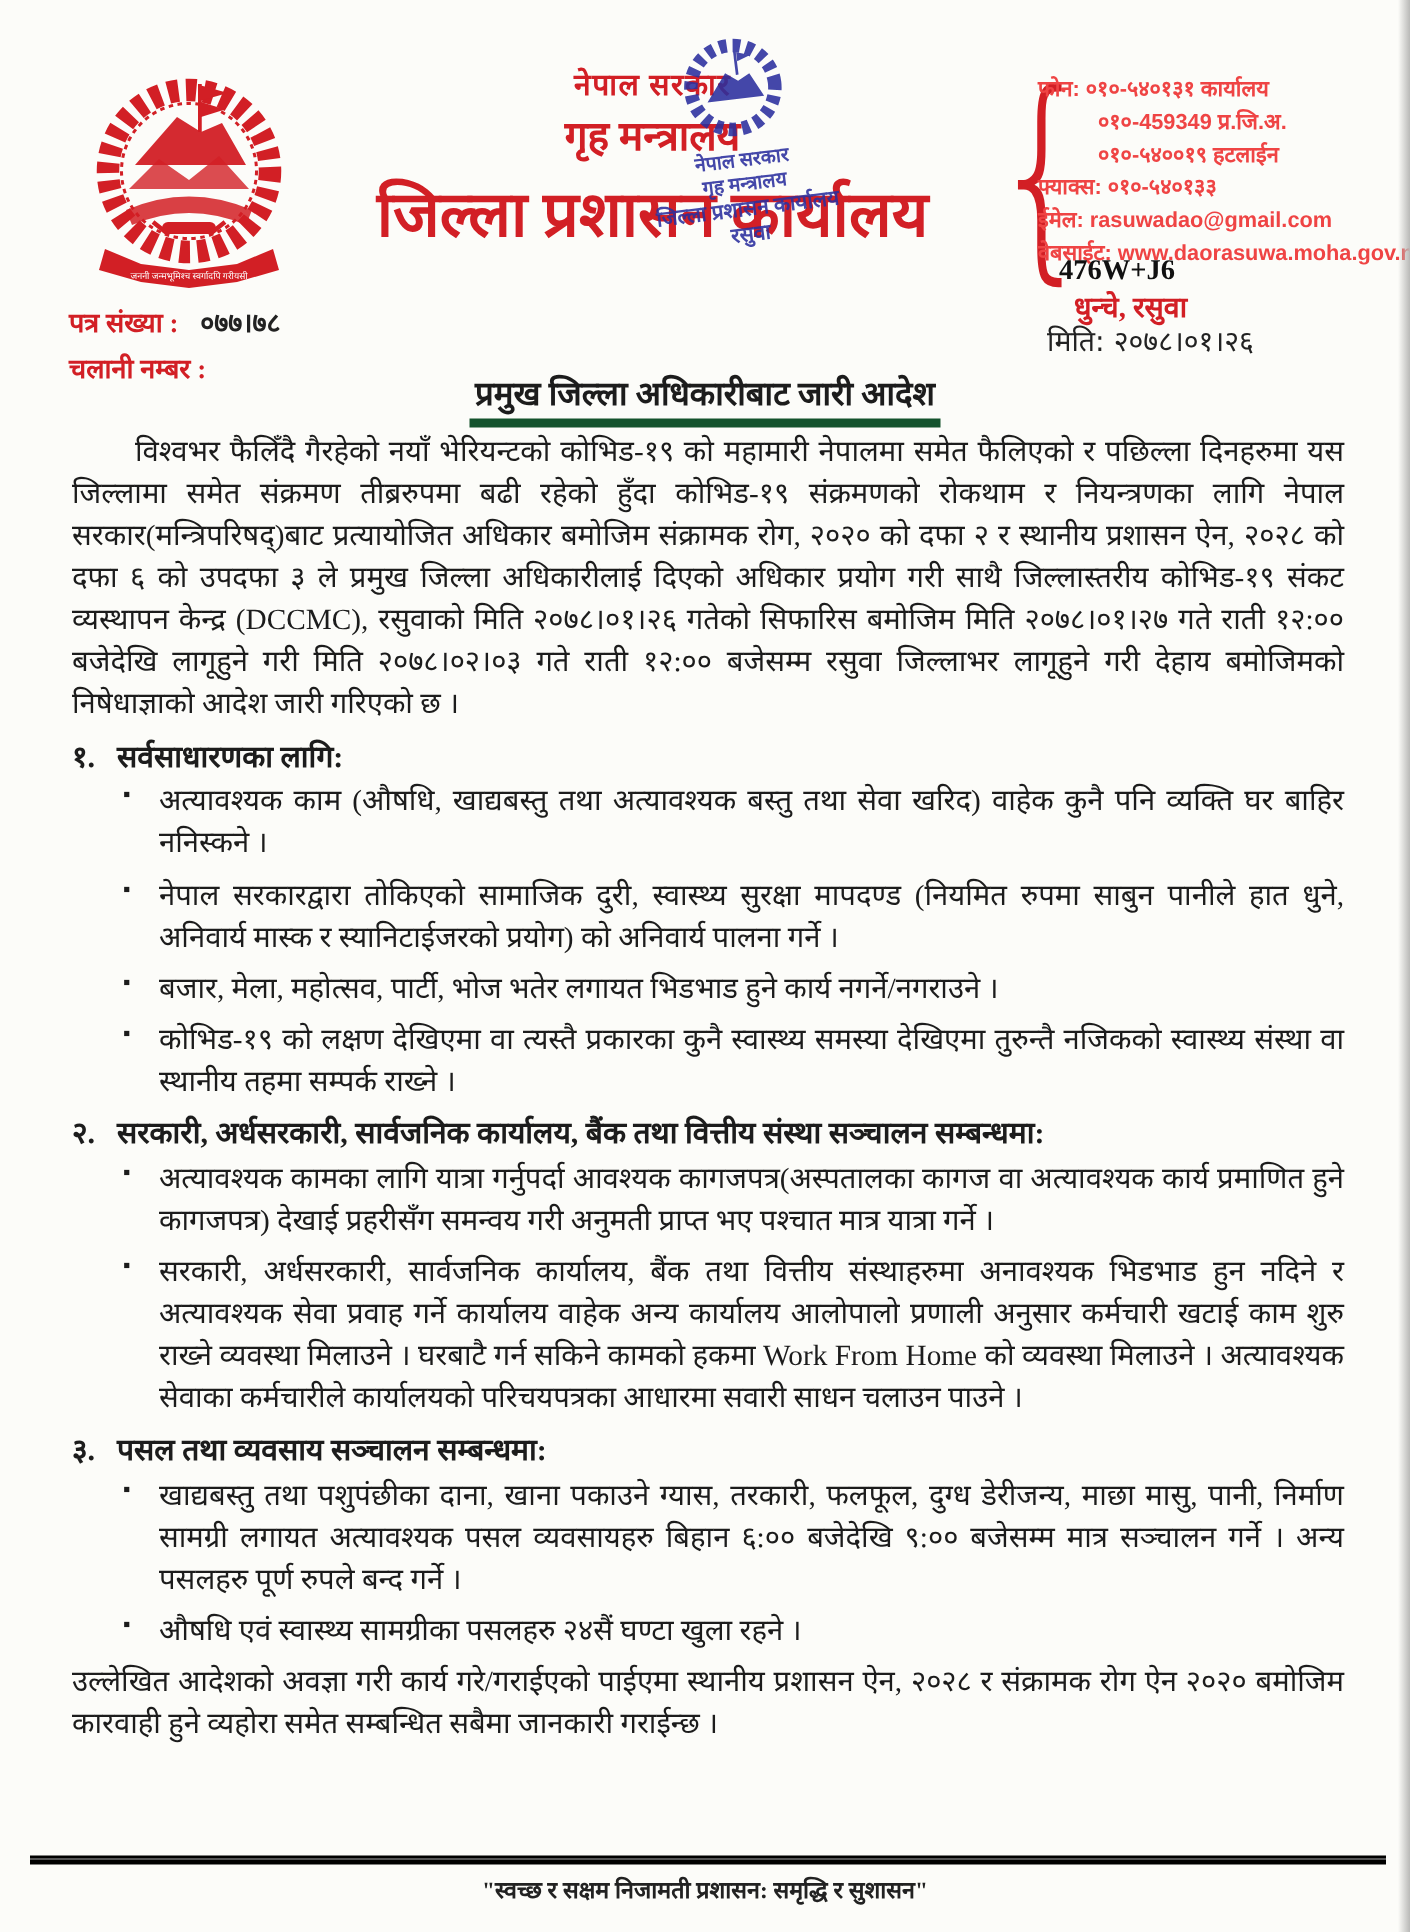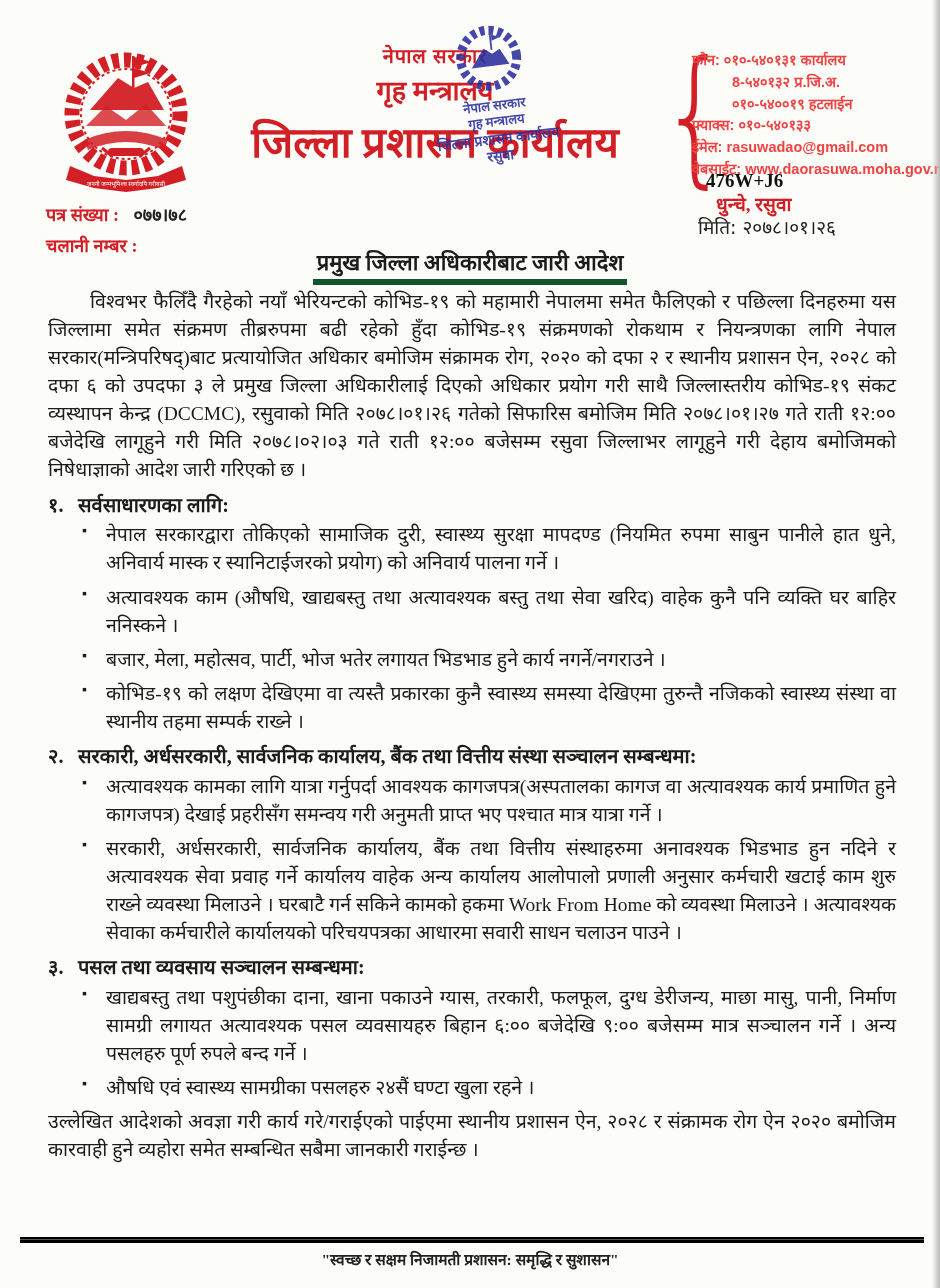--- a/index.html
+++ b/index.html
@@ -108,21 +108,21 @@
     <div class="s-line" style="font-size:13px;">गृह मन्त्रालय</div>
     <div class="s-line" style="font-size:14px;">जिल्ला प्रशासन कार्यालय</div>
     <div class="s-line" style="font-size:14px;">रसुवा</div>
   </div>
 
   <div class="brace">{</div>
 
   <div class="contacts">
     <div class="c-row"><span>फोन:</span>
       <span>०१०-५४०१३१ कार्यालय</span></div>
-    <div class="c-row c-indent">8-५४०१३२ प्र.जि.अ.</div>
+    <div class="c-row c-indent">०१०-459349 प्र.जि.अ.</div>
     <div class="c-row c-indent">०१०-५४००१९ हटलाईन</div>
     <div class="c-row"><span>फ्याक्स:</span>
       <span>०१०-५४०१३३</span></div>
     <div class="c-row"><span>ईमेल:</span>
       <span>rasuwadao@gmail.com</span></div>
     <div class="c-row"><span>वेबसाईट:</span>
       <span>www.daorasuwa.moha.gov.np</span></div>
   </div>
 
   <div class="plus-code">476W+J6</div>
@@ -140,22 +140,22 @@
   </div>
 
   <div class="doc-body">
     <p class="intro">विश्वभर फैलिँदै गैरहेको नयाँ भेरियन्टको कोभिड-१९ को महामारी नेपालमा समेत फैलिएको र पछिल्ला दिनहरुमा यस जिल्लामा समेत संक्रमण तीब्ररुपमा बढी रहेको हुँदा कोभिड-१९ संक्रमणको रोकथाम र नियन्त्रणका लागि नेपाल सरकार(मन्त्रिपरिषद्)बाट प्रत्यायोजित अधिकार बमोजिम संक्रामक रोग, २०२० को दफा २ र स्थानीय प्रशासन ऐन, २०२८ को दफा ६ को उपदफा ३ ले प्रमुख जिल्ला अधिकारीलाई दिएको अधिकार प्रयोग गरी साथै जिल्लास्तरीय कोभिड-१९ संकट व्यस्थापन केन्द्र (DCCMC), रसुवाको मिति २०७८।०१।२६ गतेको सिफारिस बमोजिम मिति २०७८।०१।२७ गते राती १२:०० बजेदेखि लागूहुने गरी मिति २०७८।०२।०३ गते राती १२:०० बजेसम्म रसुवा जिल्लाभर लागूहुने गरी देहाय बमोजिमको निषेधाज्ञाको आदेश जारी गरिएको छ ।</p>
 
     <div class="sec-head">
       <span class="sec-num">१.</span>
       <span>सर्वसाधारणका लागि:</span>
     </div>
     <ul class="bullets">
+      <li>अत्यावश्यक काम (औषधि, खाद्यबस्तु तथा अत्यावश्यक बस्तु तथा सेवा खरिद) वाहेक कुनै पनि व्यक्ति घर बाहिर ननिस्कने ।</li>
       <li>नेपाल सरकारद्वारा तोकिएको सामाजिक दुरी, स्वास्थ्य सुरक्षा मापदण्ड (नियमित रुपमा साबुन पानीले हात धुने, अनिवार्य मास्क र स्यानिटाईजरको प्रयोग) को अनिवार्य पालना गर्ने ।</li>
-      <li>अत्यावश्यक काम (औषधि, खाद्यबस्तु तथा अत्यावश्यक बस्तु तथा सेवा खरिद) वाहेक कुनै पनि व्यक्ति घर बाहिर ननिस्कने ।</li>
       <li>बजार, मेला, महोत्सव, पार्टी, भोज भतेर लगायत भिडभाड हुने कार्य नगर्ने/नगराउने ।</li>
       <li>कोभिड-१९ को लक्षण देखिएमा वा त्यस्तै प्रकारका कुनै स्वास्थ्य समस्या देखिएमा तुरुन्तै नजिकको स्वास्थ्य संस्था वा स्थानीय तहमा सम्पर्क राख्ने ।</li>
     </ul>
 
     <div class="sec-head">
       <span class="sec-num">२.</span>
       <span>सरकारी, अर्धसरकारी,  सार्वजनिक कार्यालय, बैंक तथा वित्तीय संस्था सञ्चालन सम्बन्धमा:</span>
     </div>
     <ul class="bullets">
       <li>अत्यावश्यक कामका लागि यात्रा गर्नुपर्दा आवश्यक कागजपत्र(अस्पतालका कागज वा अत्यावश्यक कार्य प्रमाणित हुने कागजपत्र) देखाई प्रहरीसँग समन्वय गरी अनुमती प्राप्त भए पश्चात मात्र यात्रा गर्ने ।</li>

